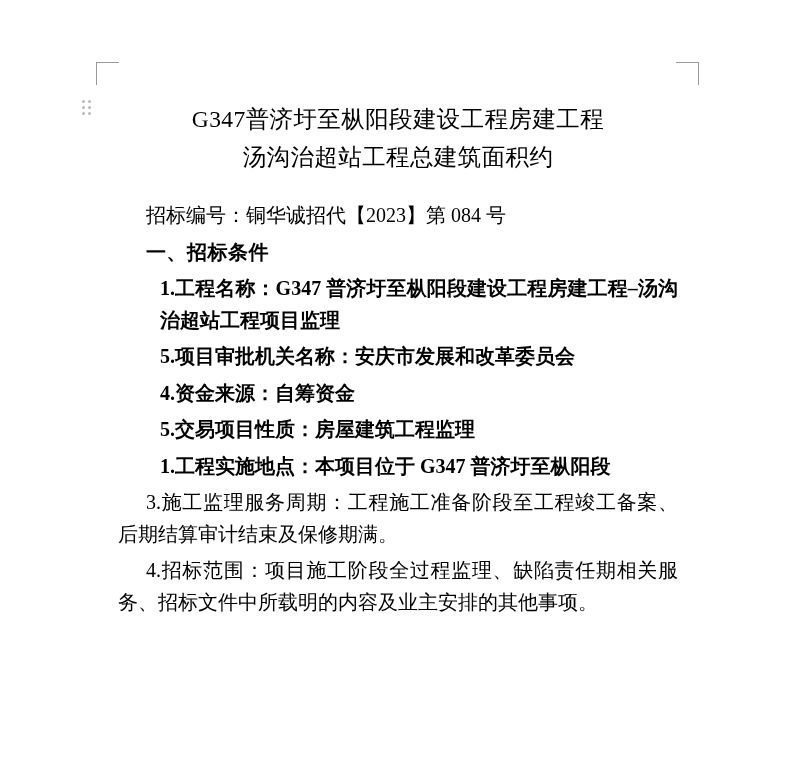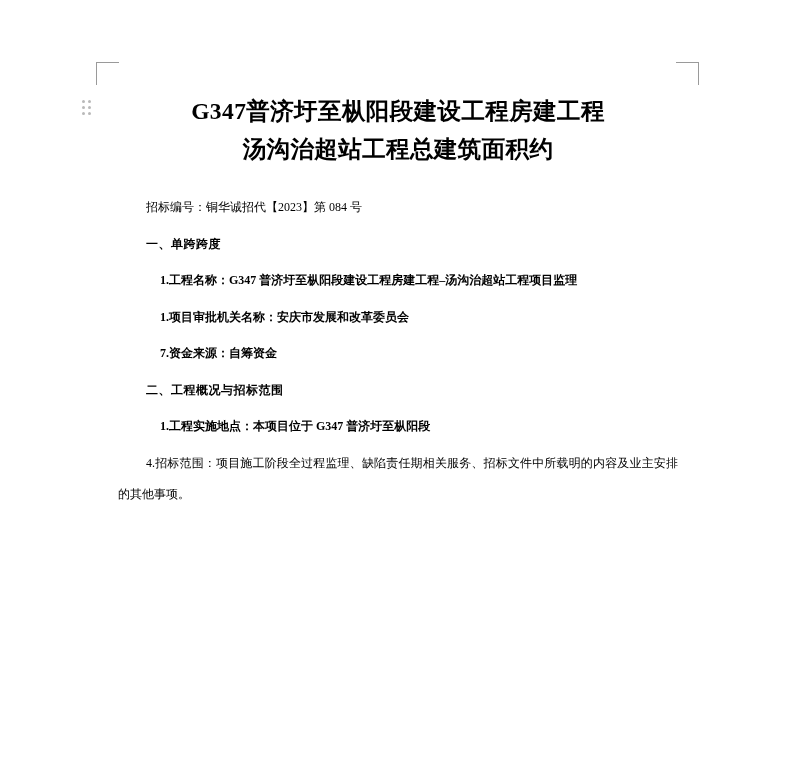--- a/index.html
+++ b/index.html
@@ -58,35 +58,35 @@
 
   .content {
     position: absolute;
     left: 118px;
     top: 84px;
     width: 560px;
   }
 
   .doc-title {
     text-align: center;
-    font-weight: bold;
+    font-weight: normal;
     font-size: 23.5px;
     line-height: 38px;
     letter-spacing: 0.4px;
-    margin: 8px;
+    margin: 16px;
   }
   .doc-title .line2 { display: block; }
 
   .body-block {
     margin-top: 24px;
   }
 
   p {
     margin: 0 0 5px 0;
-    font-size: 12px;
+    font-size: 20px;
     line-height: 31.5px;
     text-align: justify;
   }
 
   .indent1 { text-indent: 0; padding-left: 28px; }
   .indent2 { text-indent: 0; padding-left: 42px; font-weight: bold; }
   .section-head {
     font-weight: bold;
     padding-left: 28px;
     letter-spacing: 0.5px;
@@ -114,23 +114,24 @@
   </div>
 
   <div class="content">
     <h1 class="doc-title">
       <span class="line1">G347普济圩至枞阳段建设工程房建工程</span>
       <span class="line2">汤沟治超站工程总建筑面积约</span>
     </h1>
 
     <div class="body-block">
         <p class="indent1">招标编号：铜华诚招代【2023】第 084 号</p>
-        <p class="section-head">一、单跨跨度</p>
+        <p class="section-head">一、招标条件</p>
         <p class="indent2">1.工程名称：G347 普济圩至枞阳段建设工程房建工程–汤沟治超站工程项目监理</p>
-        <p class="indent2">1.项目审批机关名称：安庆市发展和改革委员会</p>
-        <p class="indent2">7.资金来源：自筹资金</p>
-        <p class="section-head">二、工程概况与招标范围</p>
+        <p class="indent2">5.项目审批机关名称：安庆市发展和改革委员会</p>
+        <p class="indent2">4.资金来源：自筹资金</p>
+        <p class="indent2">5.交易项目性质：房屋建筑工程监理</p>
         <p class="indent2">1.工程实施地点：本项目位于 G347 普济圩至枞阳段</p>
+        <p class="flow">3.施工监理服务周期：工程施工准备阶段至工程竣工备案、后期结算审计结束及保修期满。</p>
         <p class="flow">4.招标范围：项目施工阶段全过程监理、缺陷责任期相关服务、招标文件中所载明的内容及业主安排的其他事项。</p>
       </div>
   </div>
 
 </div>
 
 </body></html>

